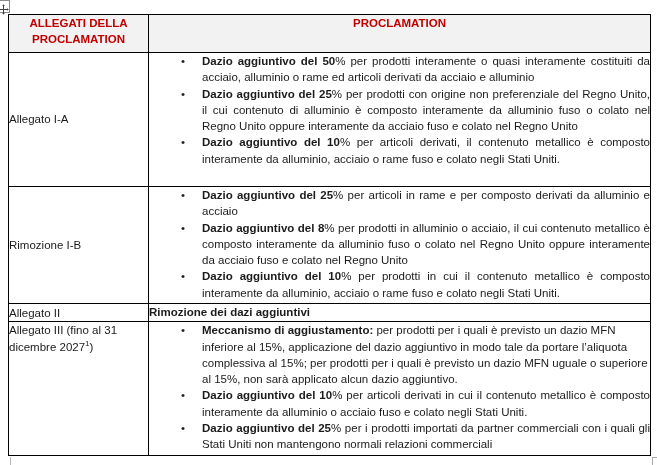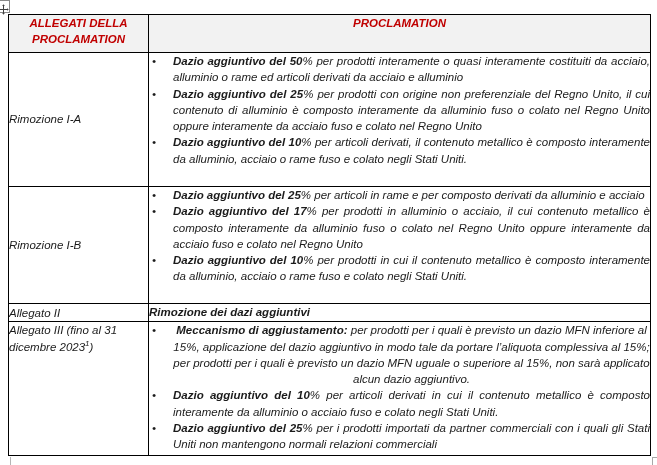--- a/index.html
+++ b/index.html
@@ -5,21 +5,21 @@
   html, body { margin: 0; padding: 0; }
   body {
     width: 657px; height: 465px;
     background: #ffffff;
     overflow: hidden;
     position: relative;
     font-family: "Liberation Sans", sans-serif;
     color: #1b1b1b;
     -webkit-font-smoothing: antialiased;
   }
-  .stage { position: absolute; inset: 0; font-style: italic; }
+  .stage { position: absolute; inset: 0; }
 
   
   .move-handle {
     position: absolute; left: -3px; top: 0;
     width: 13px; height: 13px;
     background: #ffffff;
     border: 1px solid #8a8a8a;
     box-sizing: border-box;
     z-index: 3;
   }
@@ -68,27 +68,27 @@
     text-align: center;
     padding-top: 2px;
   }
 
   td.label { padding: 2px 4px 0 6px; }
   td.label.mid { vertical-align: middle; padding-top: 0; }
   td.label sup { font-size: 8px; line-height: 0; }
 
   td.content { padding: 2px 8px 0 0; }
   td.content ul { margin: 0; padding: 0; list-style: none; }
-  td.content li { position: relative; margin-left: 24px; }
+  td.content li { position: relative; margin-left: 53px; }
   td.content li::before {
     content: "\2022";
     position: absolute; left: -21px; top: 0;
   }
   li.jst { text-align: justify; }
-  li.lft { text-align: center; }
+  li.lft { text-align: left; }
 
   td.stmt { padding: 1px 4px 0 7px; line-height: 16px; font-weight: bold; margin-top: 44px; }
 
   b { font-weight: bold; }
 </style>
 </head>
 <body>
 
 <div class="stage">
 
@@ -113,56 +113,56 @@
         </th>
         <th class="hcell">
           <span>PROCLAMATION</span>
         </th>
       </tr>
     </thead>
     <tbody>
 
       <tr class="r-ia">
         <td class="label mid">
-          <span>Rimozione I-A</span>
+          <span>Allegato I-A</span>
         </td>
         <td class="content">
           <ul>
             <li class="jst"><b>Dazio aggiuntivo del 50</b><span>% per prodotti interamente o quasi interamente costituiti da acciaio, alluminio o rame ed articoli derivati da acciaio e alluminio</span></li>
             <li class="jst"><b>Dazio aggiuntivo del 25</b><span>% per prodotti con origine non preferenziale del Regno Unito, il cui contenuto di alluminio è composto interamente da alluminio fuso o colato nel Regno Unito oppure interamente da acciaio fuso e colato nel Regno Unito</span></li>
             <li class="jst"><b>Dazio aggiuntivo del 10</b><span>% per articoli derivati, il contenuto metallico è composto interamente da alluminio, acciaio o rame fuso e colato negli Stati Uniti.</span></li>
           </ul>
         </td>
       </tr>
 
       <tr class="r-ib">
         <td class="label mid">
           <span>Rimozione I-B</span>
         </td>
         <td class="content">
           <ul>
             <li class="jst"><b>Dazio aggiuntivo del 25</b><span>% per articoli in rame e per composto derivati da alluminio e acciaio</span></li>
-            <li class="jst"><b>Dazio aggiuntivo del 17</b><span>% per prodotti in alluminio o acciaio, il cui contenuto metallico è composto interamente da alluminio fuso o colato nel Regno Unito oppure interamente da acciaio fuso e colato nel Regno Unito</span></li>
+            <li class="jst"><b>Dazio aggiuntivo del 8</b><span>% per prodotti in alluminio o acciaio, il cui contenuto metallico è composto interamente da alluminio fuso o colato nel Regno Unito oppure interamente da acciaio fuso e colato nel Regno Unito</span></li>
             <li class="jst"><b>Dazio aggiuntivo del 10</b><span>% per prodotti in cui il contenuto metallico è composto interamente da alluminio, acciaio o rame fuso e colato negli Stati Uniti.</span></li>
           </ul>
         </td>
       </tr>
 
       <tr class="r-ii">
         <td class="label" style="padding-top:1px;">
           <span>Allegato II</span>
         </td>
         <td class="content stmt">
           <b>Rimozione dei dazi aggiuntivi</b>
         </td>
       </tr>
 
       <tr class="r-iii">
         <td class="label">
-          <span>Allegato III (fino al 31 dicembre 2023</span><sup>1</sup><span>)</span>
+          <span>Allegato III (fino al 31 dicembre 2027</span><sup>1</sup><span>)</span>
         </td>
         <td class="content">
           <ul>
             <li class="lft"><b>Meccanismo di aggiustamento:</b><span> per prodotti per i quali è previsto un dazio MFN inferiore al 15%, applicazione del dazio aggiuntivo in modo tale da portare l’aliquota complessiva al 15%; per prodotti per i quali è previsto un dazio MFN uguale o superiore al 15%, non sarà applicato alcun dazio aggiuntivo.</span></li>
             <li class="jst"><b>Dazio aggiuntivo del 10</b><span>% per articoli derivati in cui il contenuto metallico è composto interamente da alluminio o acciaio fuso e colato negli Stati Uniti.</span></li>
             <li class="jst"><b>Dazio aggiuntivo del 25</b><span>% per i prodotti importati da partner commerciali con i quali gli Stati Uniti non mantengono normali relazioni commerciali</span></li>
           </ul>
         </td>
       </tr>
 

